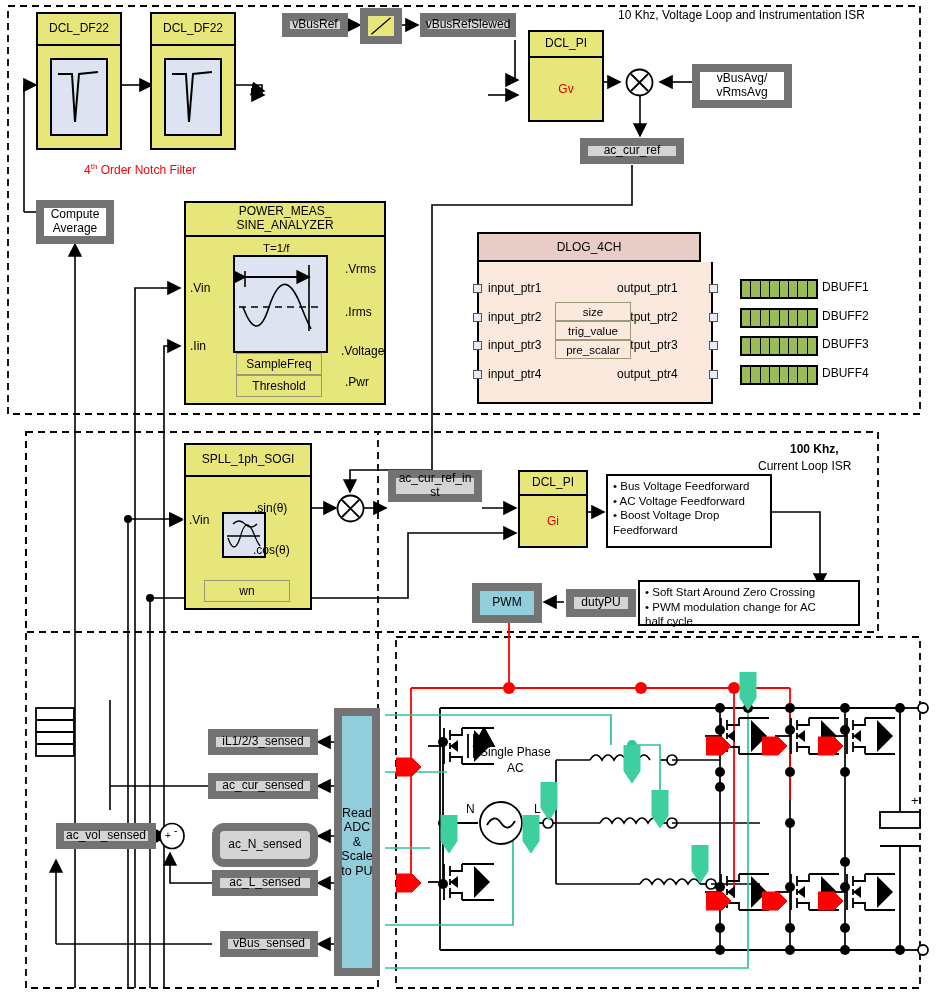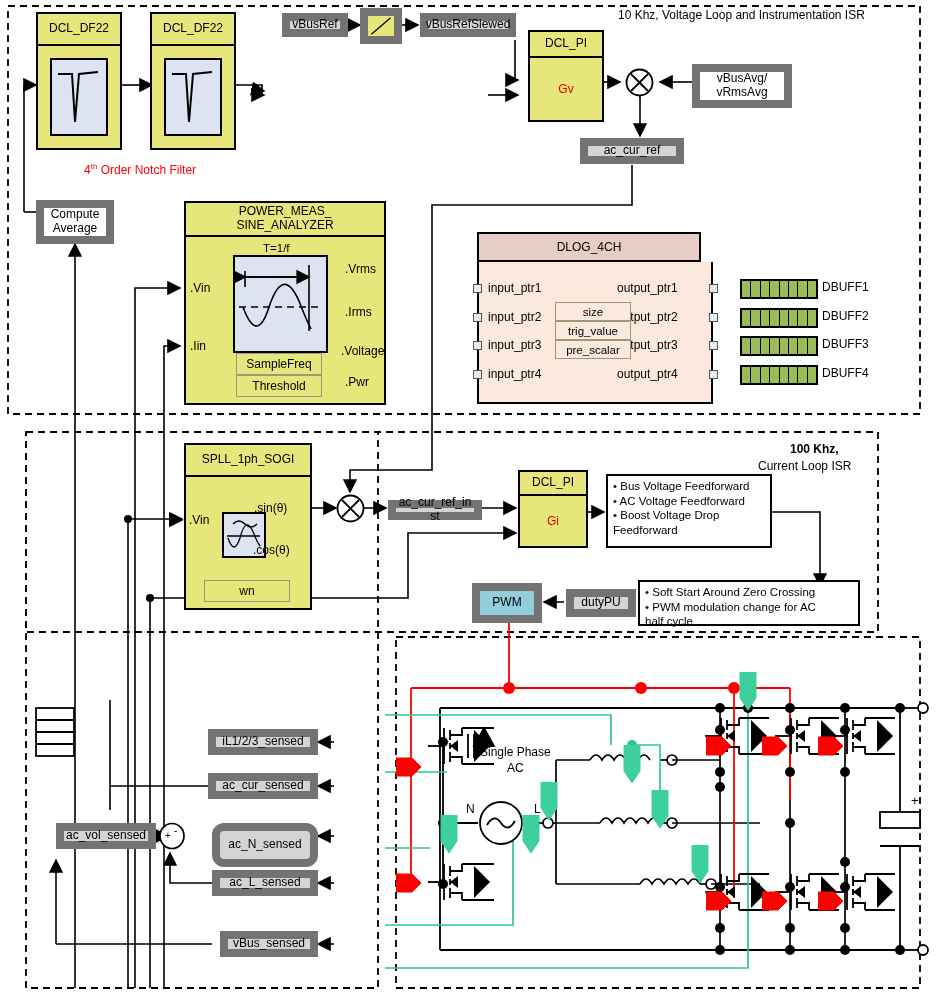--- a/index.html
+++ b/index.html
@@ -444,21 +444,21 @@
       <span>wn</span>
     </div>
 
 <div class="ctr" style="left:336px;top:494px;width:29px;height:29px;">
   <svg width="29" height="29" viewBox="0 0 29 29">
         <circle cx="14.5" cy="14.5" r="13" fill="#fff" stroke="#000" stroke-width="1.8"></circle>
         <path d="M6,6 L23,23 M23,6 L6,23" stroke="#000" stroke-width="1.8"></path>
       </svg>
 </div>
 
-<div class="blk grey" style="left:388px;top:500px;width:94px;height:20px;">
+<div class="blk grey" style="left:388px;top:470px;width:94px;height:32px;">
       <span style="white-space:pre-line">ac_cur_ref_in
 st</span>
     </div>
 
 <div class="hdr" style="left:518px;top:470px;width:70px;height:26px;">
       <span>DCL_PI</span>
     </div>
 <div class="body2" style="left:518px;top:496px;width:70px;height:52px;display:flex;align-items:center;justify-content:center;">
       <span class="redtxt" style="font-size:12px">Gi</span>
     </div>
@@ -479,20 +479,27 @@
 <div class="blk grey" style="left:566px;top:589px;width:70px;height:28px;">
       <span>dutyPU</span>
     </div>
 <div class="blk blue" style="left:472px;top:583px;width:70px;height:40px;">
       <span>PWM</span>
     </div>
 
 <div class="lbl" style="left:790px;top:442px;text-align:right;font-weight:bold;"><span>100 Khz,</span></div>
 <div class="lbl" style="left:758px;top:459px;"><span>Current Loop ISR</span></div>
 
+<div class="blk blue" style="left:334px;top:708px;width:46px;height:268px;flex-direction:column;font-size:12.5px;">
+      <span style="white-space:pre-line">Read
+ADC
+&amp;
+Scale
+to PU</span>
+    </div>
 
 <div class="blk grey" style="left:208px;top:729px;width:110px;height:26px;">
       <span>iL1/2/3_sensed</span>
     </div>
 <div class="blk grey" style="left:208px;top:773px;width:110px;height:26px;">
       <span>ac_cur_sensed</span>
     </div>
 <div class="blk grey" style="left:212px;top:823px;width:106px;height:44px;border-radius:12px;">
       <span>ac_N_sensed</span>
     </div>

